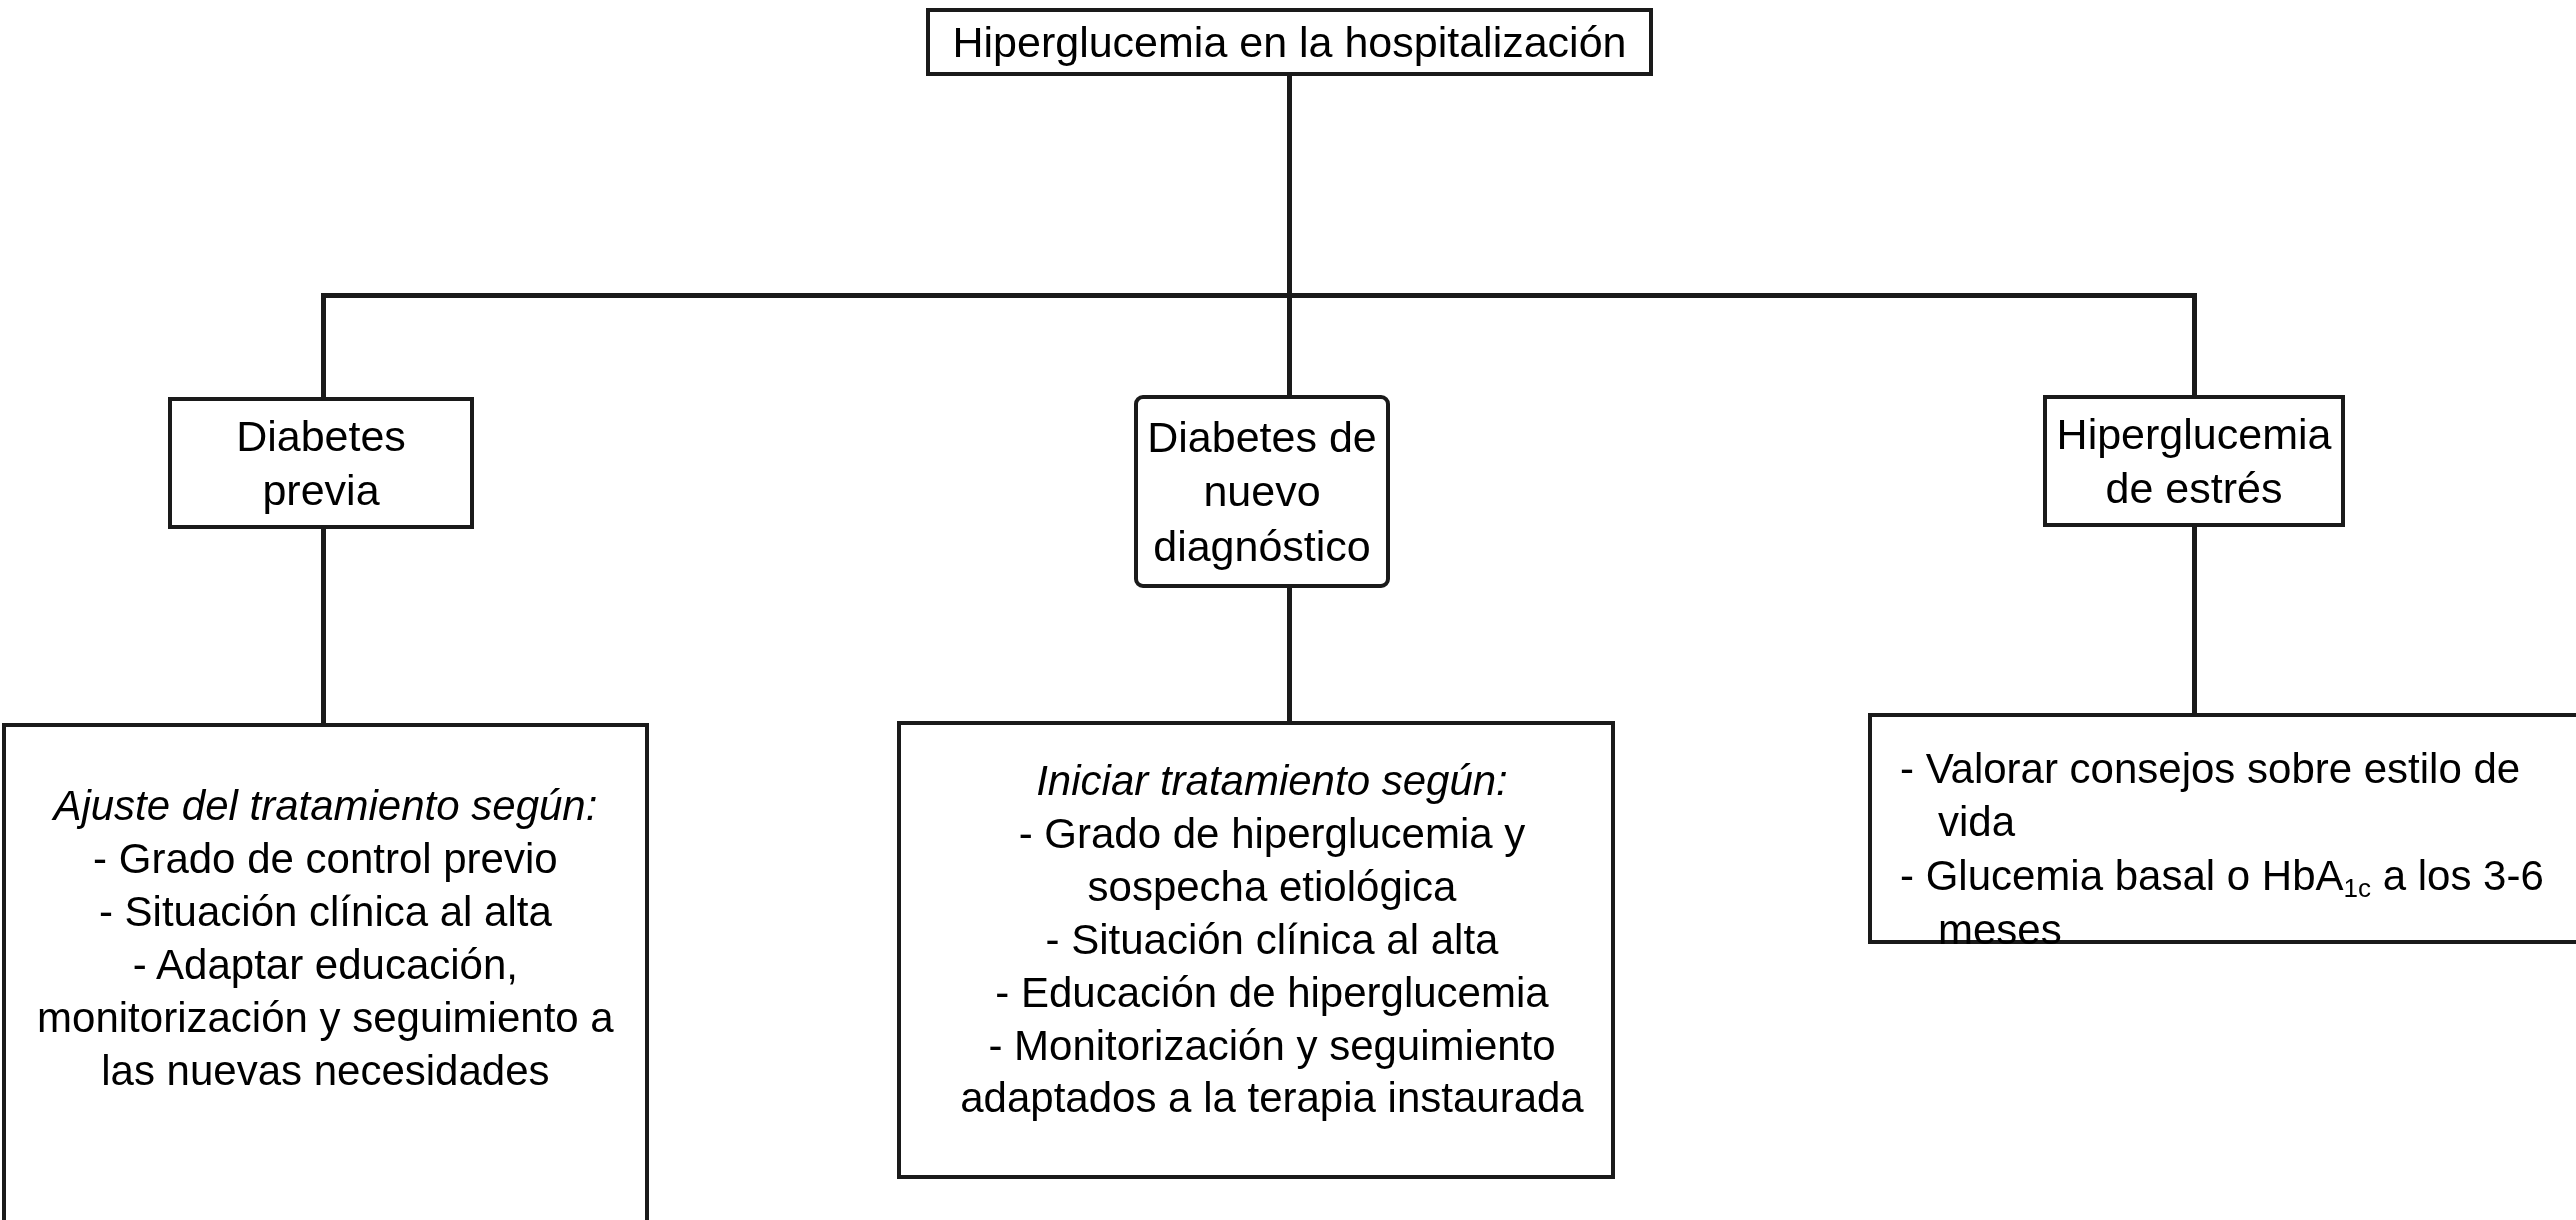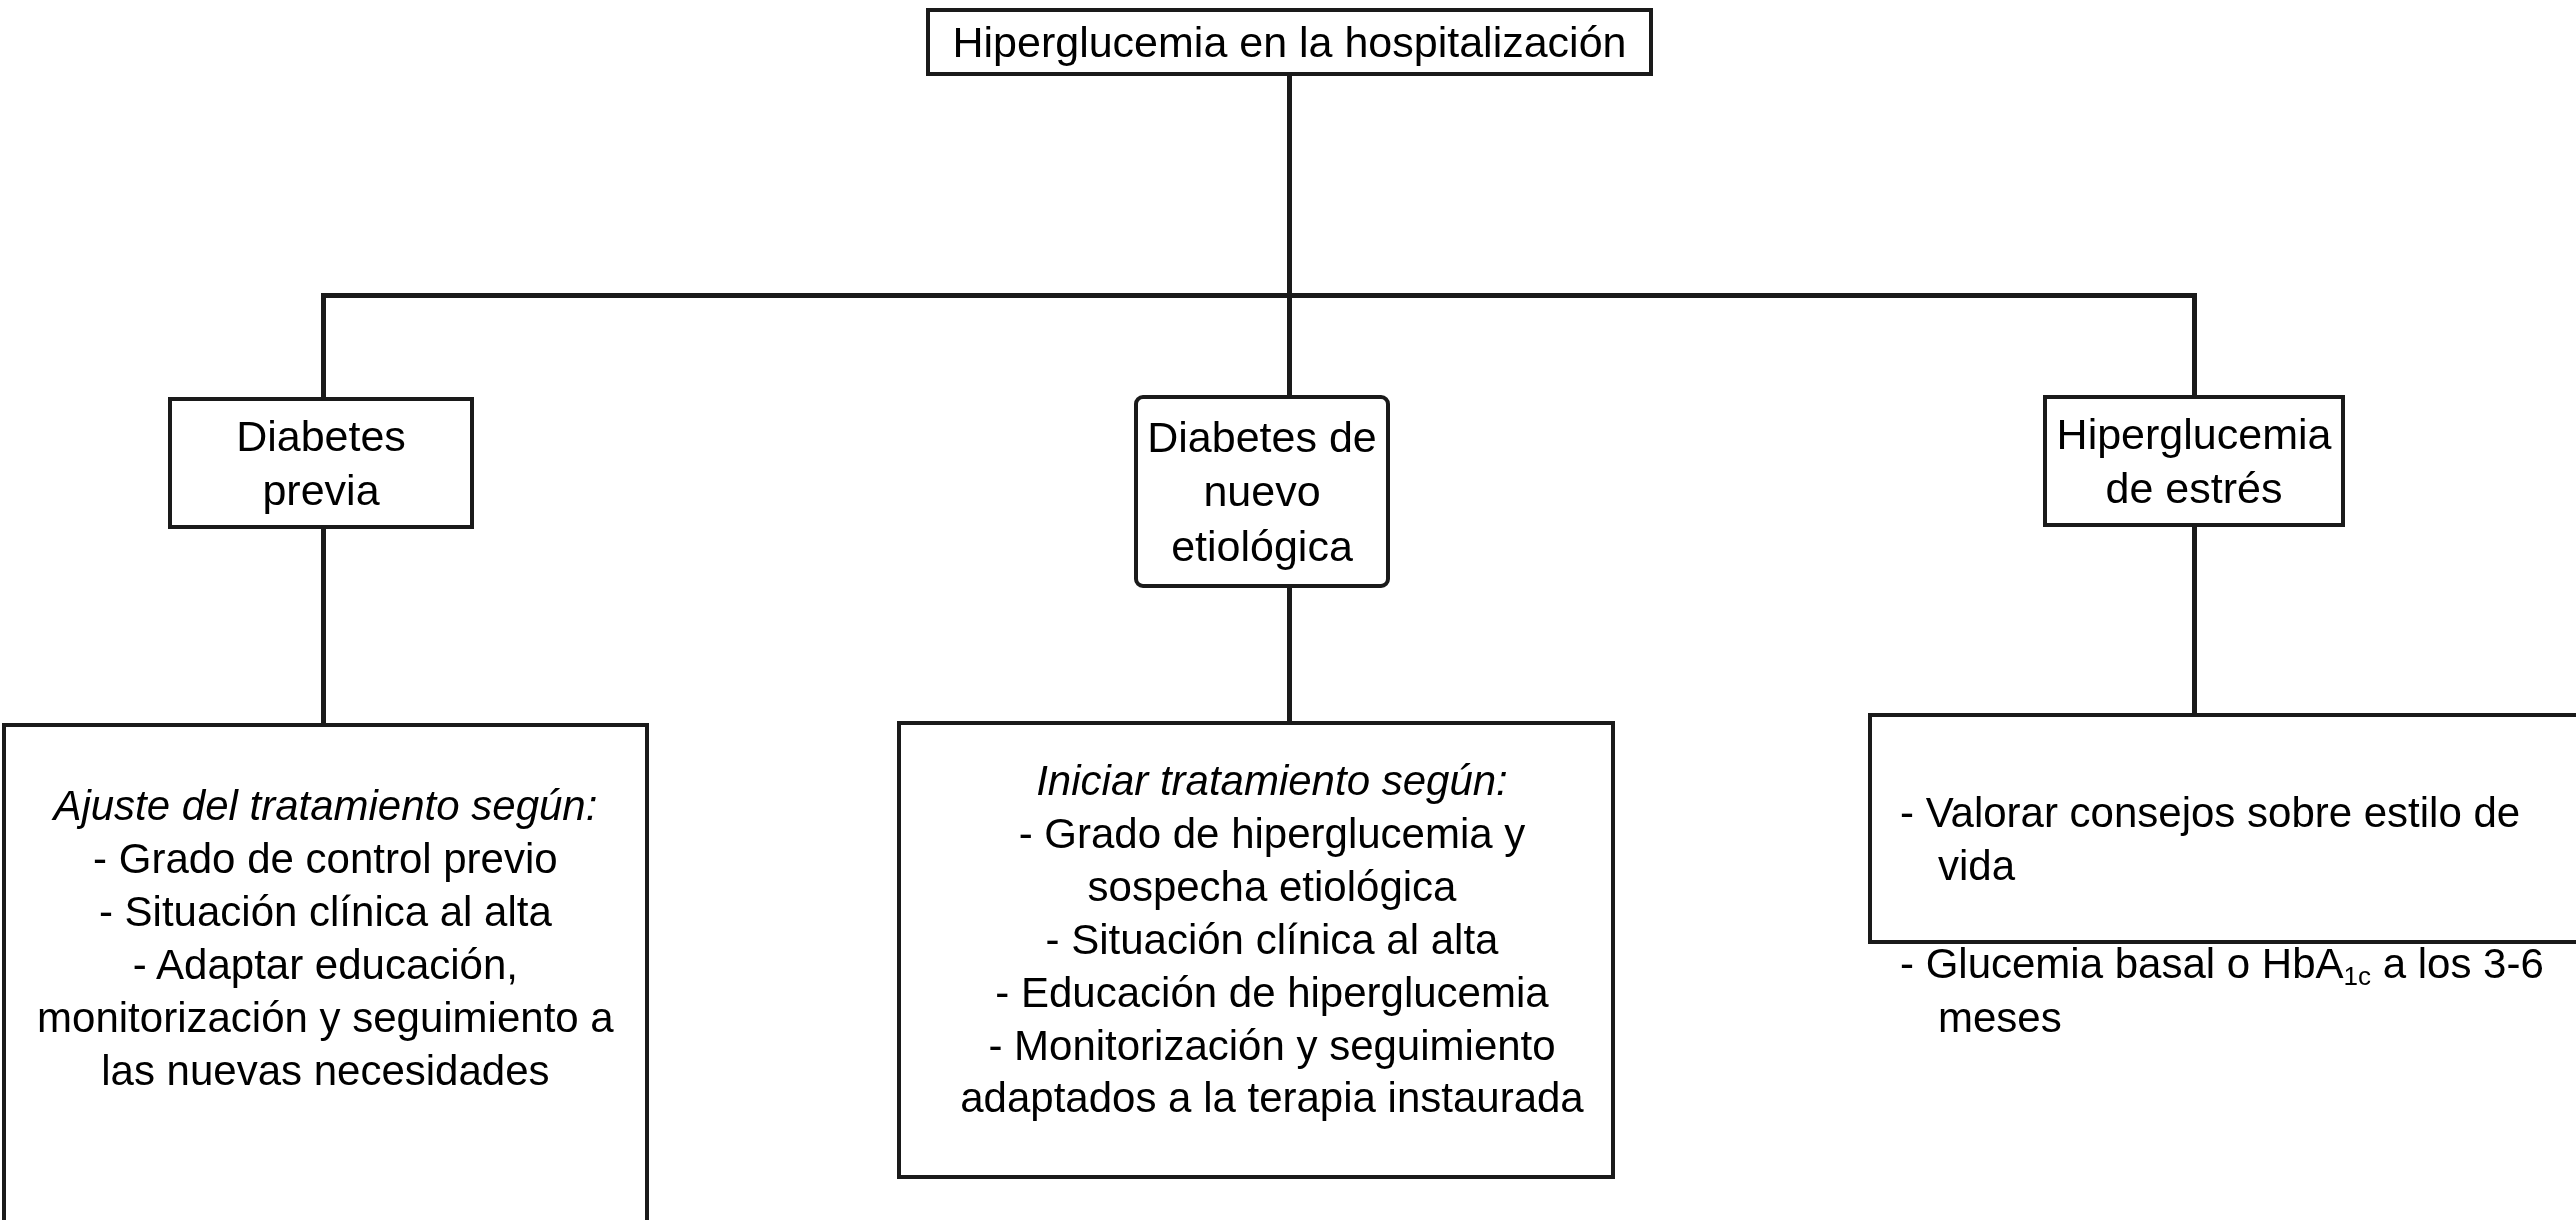--- a/index.html
+++ b/index.html
@@ -59,21 +59,20 @@
     z-index: 3;
     padding: 24.6px 17px 24.6px 28px;
   }
   .hang .bullet-row {
     display: block;
     font-size: 42px;
     line-height: 1.28;
     padding-left: 38px;
     text-indent: -38px;
     white-space: normal;
-    margin-top: 44px;
   }
   sub {
     font-size: 0.62em;
     vertical-align: -0.28em;
     line-height: 0;
   }
 </style>
 </head>
 <body>
 
@@ -92,21 +91,21 @@
   <div class="conn v" style="left:2192px; top:293px; height:104px;"></div>
 
   <div class="node center t-mid" style="left:168px; top:397px; width:306px; height:132px;">
     <span class="line">Diabetes</span>
     <span class="line">previa</span>
   </div>
 
   <div class="node center t-mid" style="left:1134px; top:395px; width:256px; height:193px;border-radius:9px;">
     <span class="line">Diabetes de</span>
     <span class="line">nuevo</span>
-    <span class="line">etiológica</span>
+    <span class="line">diagnóstico</span>
   </div>
 
   <div class="node center t-mid" style="left:2043px; top:395px; width:302px; height:132px;">
     <span class="line">Hiperglucemia</span>
     <span class="line">de estrés</span>
   </div>
 
   <div class="conn v" style="left:321px; top:525px; height:200px;"></div>
   <div class="conn v" style="left:1287px; top:584px; height:140px;"></div>
   <div class="conn v" style="left:2192px; top:523px; height:193px;"></div>

